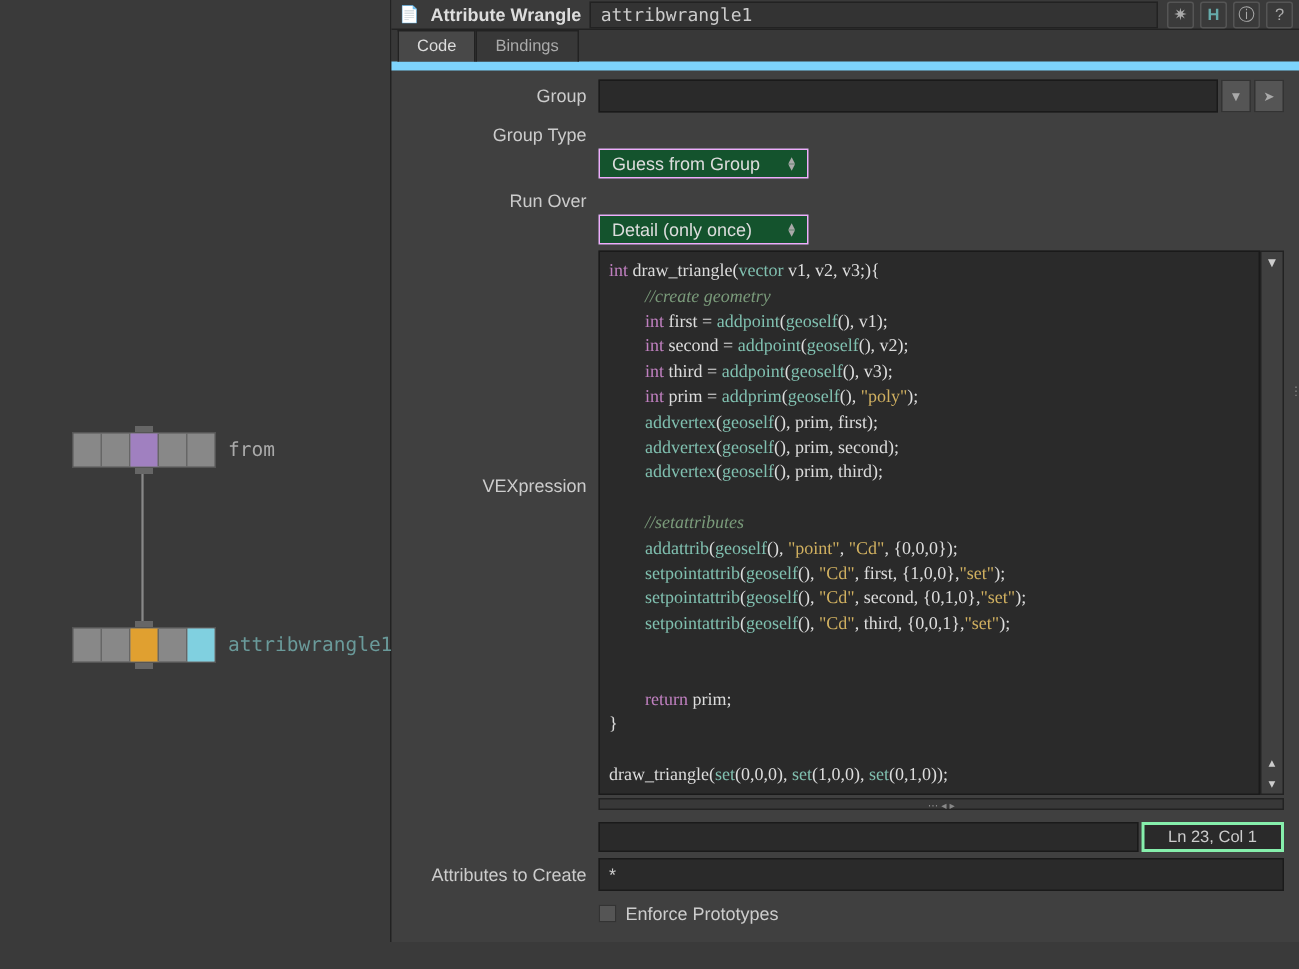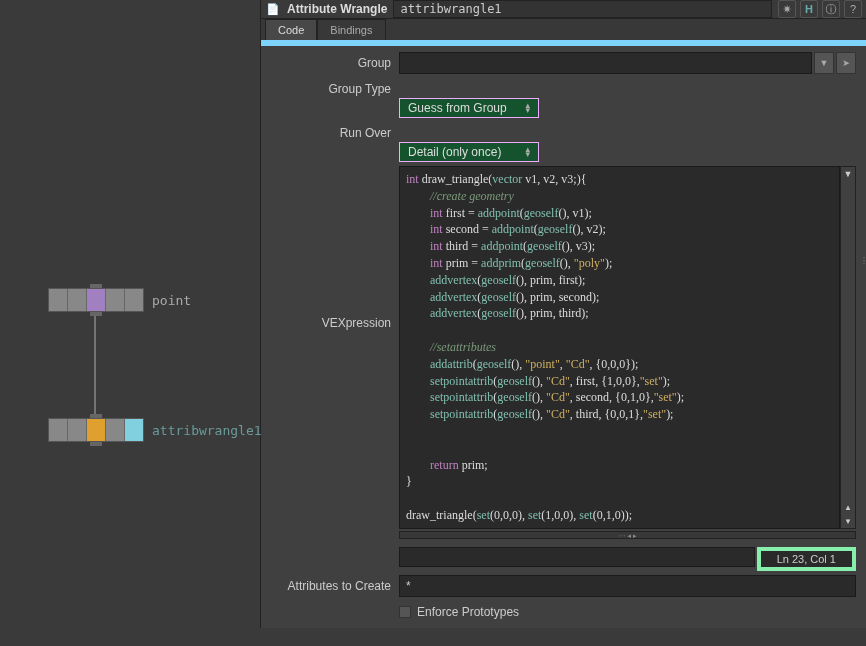--- a/index.html
+++ b/index.html
@@ -265,21 +265,21 @@
 
 .status-row { display: flex; gap: 2px; margin-top: 6px; }
 .status-input {
   flex: 1;
   background: #2a2a2a;
   border: 1px solid #1a1a1a;
   height: 20px;
 }
 .lncol {
   background: #2a2a2a;
-  border: 4px solid #86efac;
+  border: 2px solid #86efac;
   padding: 2px 16px;
   color: #ccc;
   font-size: 11px;
   display: flex;
   align-items: center;
 }
 
 .checkbox-row {
   display: flex;
   align-items: center;
@@ -313,21 +313,21 @@
   <div class="node node-start">
     <div class="node-body">
       <div class="node-segments">
         <span></span>
           <span></span>
           <span class="purple"></span>
           <span></span>
           <span></span>
       </div>
     </div>
-    <span class="node-label">point</span>
+    <span class="node-label">from</span>
   </div>
   <div class="node node-wrangle">
     <div class="halo"></div>
     <div class="node-body">
       <div class="node-segments">
         <span></span>
           <span></span>
           <span class="active"></span>
           <span></span>
           <span class="cyan"></span>

